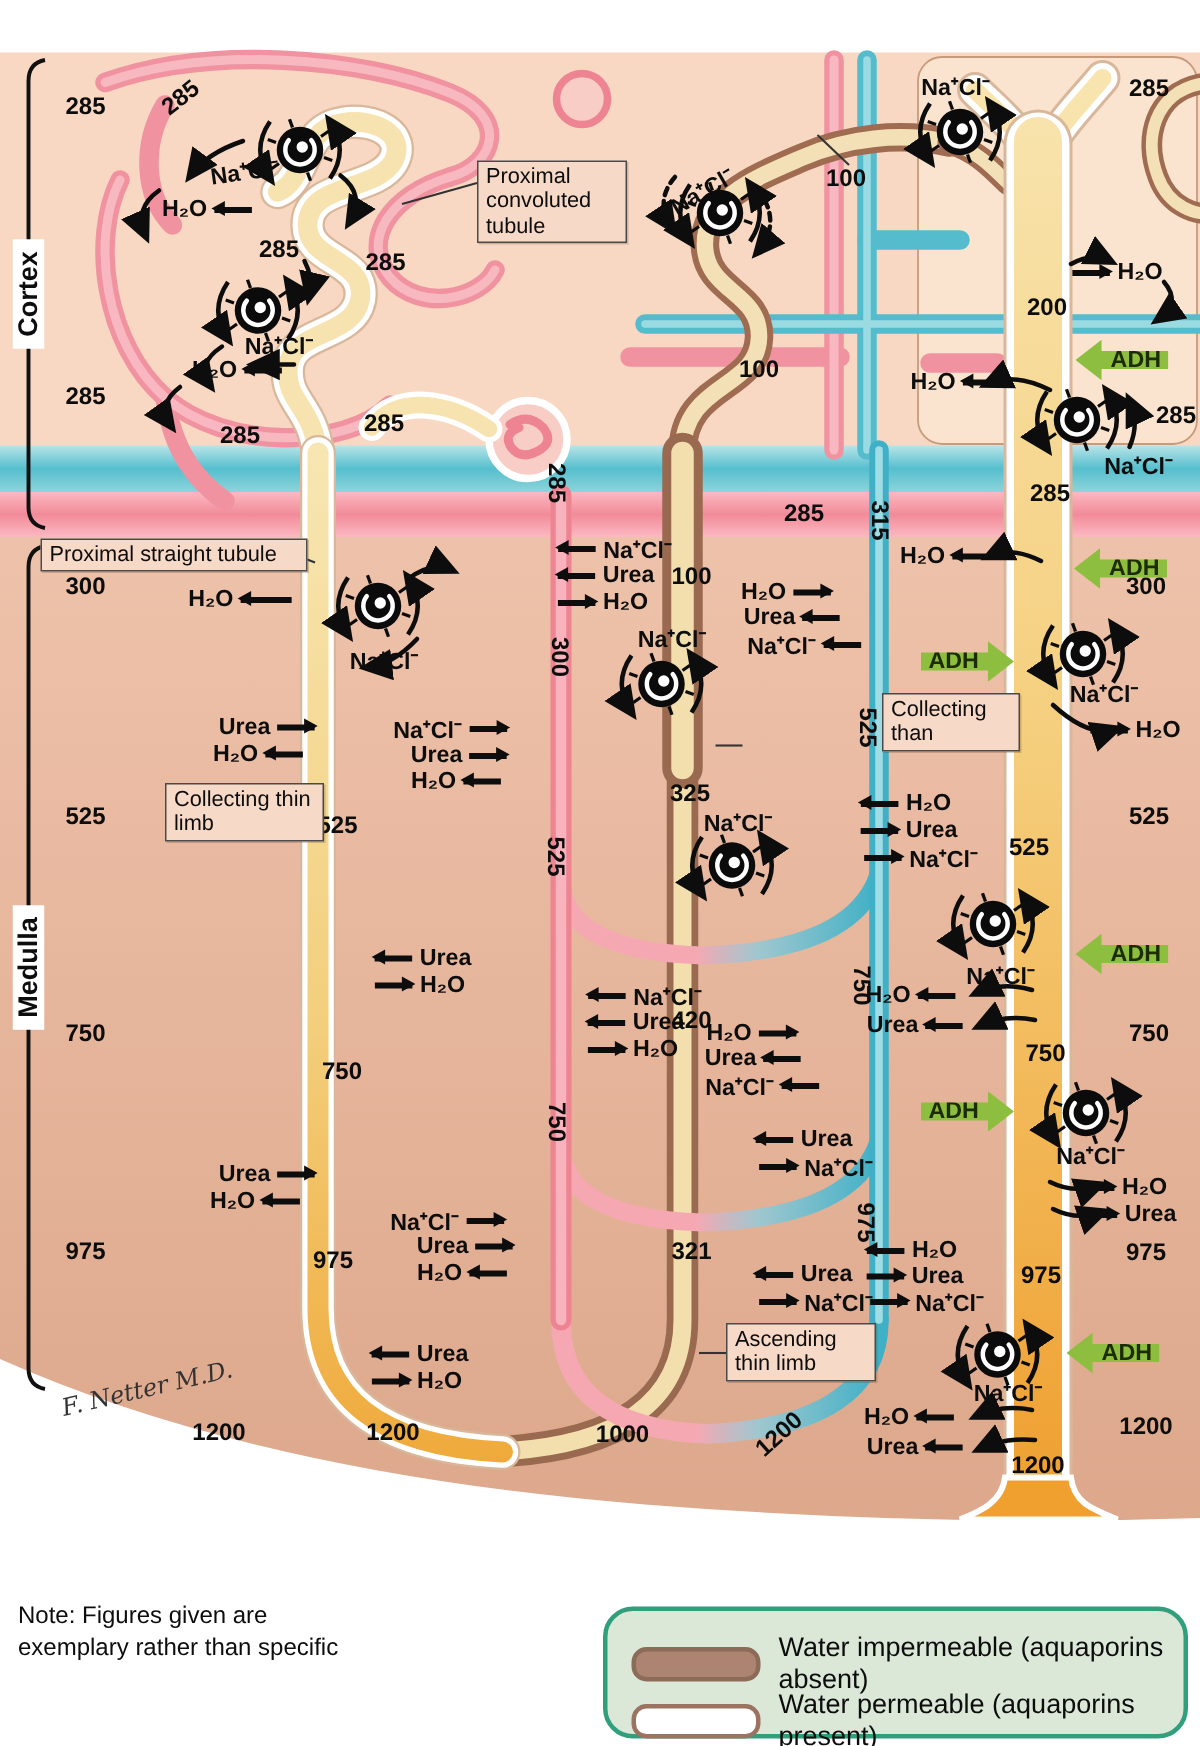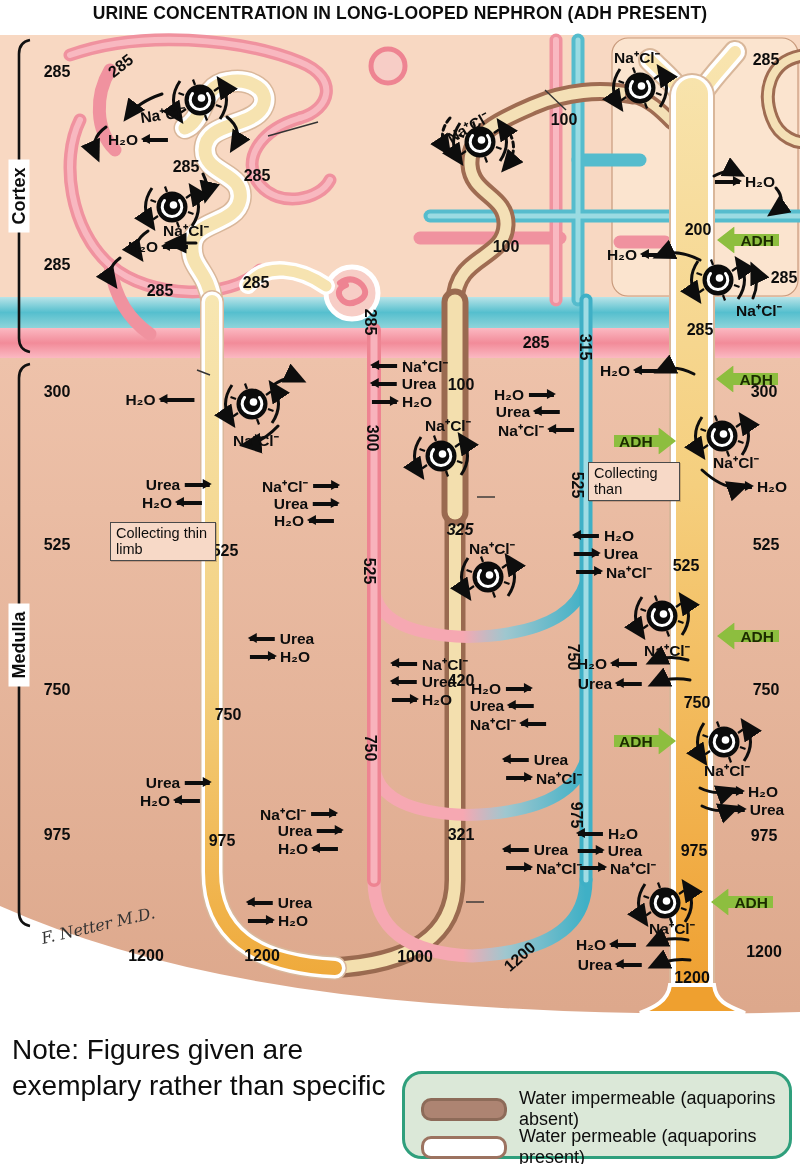--- a/index.html
+++ b/index.html
@@ -20,21 +20,21 @@
   .abox{position:absolute;background:#f7d9c7;border:1.6px solid #4a4a4a;
         font-size:14.5px;line-height:1.13;padding:2px 5px;box-shadow:1px 1px 0 rgba(90,60,40,.25);}
   .adh{position:absolute;transform:translate(-50%,-50%);width:62px;height:27px;
        background:#8dbe3f;display:flex;align-items:center;font-weight:bold;font-size:15.5px;color:#1c2b00;}
   .adh.left{clip-path:polygon(0 50%,28% 0,28% 28%,100% 28%,100% 72%,28% 72%,28% 100%);
        justify-content:flex-end;padding-right:5px;box-sizing:border-box;}
   .adh.right{clip-path:polygon(100% 50%,72% 0,72% 28%,0 28%,0 72%,72% 72%,72% 100%);
        justify-content:flex-start;padding-left:5px;box-sizing:border-box;}
   .regionlbl{position:absolute;transform:translate(-50%,-50%) rotate(-90deg);
        font-weight:bold;font-size:18px;background:#fff;padding:0 8px;white-space:nowrap;}
-  .note{position:absolute;left:12px;top:1032px;font-size:28px;line-height:1.3;}
+  .note{position:absolute;left:12px;top:1068px;font-size:16px;line-height:1.3;}
   .sig{position:absolute;left:40px;top:916px;transform:rotate(-13deg);
        font-family:"DejaVu Serif",serif;font-style:italic;font-size:16px;color:#333;}
   .legend{position:absolute;left:402px;top:1071px;width:390px;height:88px;
        border:3px solid #2f9f7c;border-radius:20px;background:#dbe8d8;box-sizing:border-box;}
   .legrow{position:absolute;left:16px;display:flex;align-items:center;gap:12px;font-size:18px;}
   .pill{width:80px;height:17px;border-radius:10px;flex:0 0 auto;}
   .pill.imp{background:#ad8472;border:3px solid #8d6b59;}
   .pill.perm{background:#ffffff;border:3px solid #9c7360;}
 </style>
 </head>
@@ -237,21 +237,20 @@
         <use href="#pump" transform="translate(252,404)"></use>
         <use href="#pump" transform="translate(441,456)"></use>
         <use href="#pump" transform="translate(488,577)"></use>
         <use href="#pump" transform="translate(722,436)"></use>
         <use href="#pump" transform="translate(662,616)"></use>
         <use href="#pump" transform="translate(724,742)"></use>
         <use href="#pump" transform="translate(665,903)"></use>
       </g>
 </svg>
 
-<div class="title">URINE CONCENTRATION IN LONG-LOOPED NEPHRON (ADH PRESENT)</div>
 
 <div class="regionlbl" style="left:19px;top:196px;">Cortex</div>
 <div class="regionlbl" style="left:19px;top:645px;">Medulla</div>
 
 <div class="sig">F. Netter M.D.</div>
 
 <div class="note">
   <div>Note: Figures given are</div>
   <div>exemplary rather than specific</div>
 </div>
@@ -270,31 +269,31 @@
 <div class="num" style="left: 57px; top: 72px;">285</div>
     <div class="num" style="left: 121px; top: 66px; transform: translate(-50%, -50%) rotate(-38deg);">285</div>
     <div class="num" style="left: 186px; top: 167px;">285</div>
     <div class="num" style="left: 257px; top: 176px;">285</div>
     <div class="num" style="left: 57px; top: 265px;">285</div>
     <div class="num" style="left: 160px; top: 291px;">285</div>
     <div class="num" style="left: 256px; top: 283px;">285</div>
     <div class="num" style="left: 766px; top: 60px;">285</div>
     <div class="num" style="left: 564px; top: 120px;">100</div>
     <div class="num" style="left: 506px; top: 247px;">100</div>
-    <div class="num" style="left: 698px; top: 230px;">200</div>
+    <div class="num" style="left: 698px; top: 206px;">200</div>
     <div class="num" style="left: 784px; top: 278px;">285</div>
     <div class="num" style="left: 700px; top: 330px;">285</div>
     <div class="num" style="left: 370px; top: 322px; transform: translate(-50%, -50%) rotate(90deg);">285</div>
     <div class="num" style="left: 536px; top: 343px;">285</div>
     <div class="num" style="left: 585px; top: 347px; transform: translate(-50%, -50%) rotate(90deg);">315</div>
     <div class="num" style="left: 57px; top: 392px;">300</div>
     <div class="num" style="left: 764px; top: 392px;">300</div>
     <div class="num" style="left: 372px; top: 438px; transform: translate(-50%, -50%) rotate(90deg);">300</div>
     <div class="num" style="left: 461px; top: 385px;">100</div>
-    <div class="num" style="left: 460px; top: 530px; font-style: italic;">325</div>
+    <div class="num" style="left: 460px; top: 530px;">325</div>
     <div class="num" style="left: 461px; top: 681px;">420</div>
     <div class="num" style="left: 461px; top: 835px;">321</div>
     <div class="num" style="left: 57px; top: 545px;">525</div>
     <div class="num" style="left: 225px; top: 551px;">525</div>
     <div class="num" style="left: 369px; top: 571px; transform: translate(-50%, -50%) rotate(90deg);">525</div>
     <div class="num" style="left: 577px; top: 485px; transform: translate(-50%, -50%) rotate(90deg);">525</div>
     <div class="num" style="left: 686px; top: 566px;">525</div>
     <div class="num" style="left: 766px; top: 545px;">525</div>
     <div class="num" style="left: 57px; top: 690px;">750</div>
     <div class="num" style="left: 228px; top: 715px;">750</div>
@@ -556,16 +555,19 @@
     </div>
     <div class="adh left" style="left: 748px; top: 636px;">
       <span>ADH</span>
     </div>
     <div class="adh right" style="left: 645px; top: 741px;">
       <span>ADH</span>
     </div>
     <div class="adh left" style="left: 742px; top: 902px;">
       <span>ADH</span>
     </div>
+    <div class="abox" style="left: 318px; top: 107px; width: 88px;">Proximal convoluted tubule</div>
+    <div class="abox" style="left: 27px; top: 359px; width: 166px;">Proximal straight tubule</div>
     <div class="abox" style="left: 110px; top: 522px; width: 94px;">Collecting thin limb</div>
     <div class="abox" style="left: 588px; top: 462px; width: 80px;">Collecting than</div>
+    <div class="abox" style="left: 484px; top: 882px; width: 88px;">Ascending thin limb</div>
 
 </div>
 
 </body></html>

